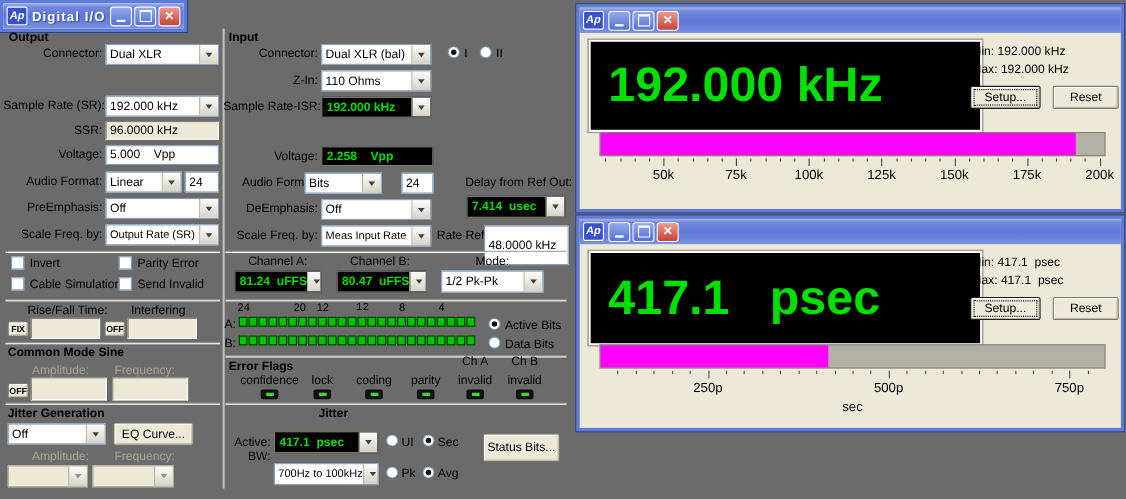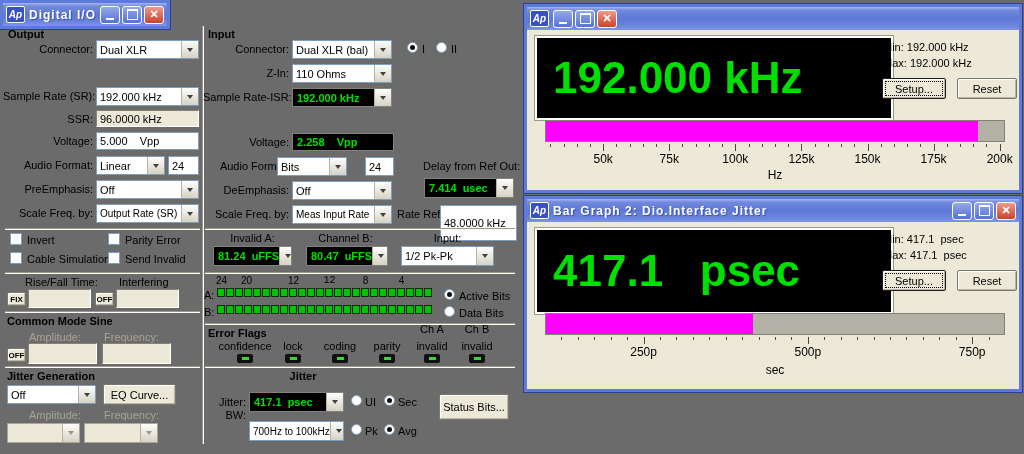--- a/index.html
+++ b/index.html
@@ -208,38 +208,38 @@
     <div class="combo" style="left:289px;top:179px;width:100px;height:19px">
       <span class="val" style="font-size:10px">Meas Input Rate</span><span class="arrow"></span>
     </div>
     <span class="lab" style="left:394px;top:182px">Rate Ref:</span>
     <div class="tbox" style="left:437px;top:179px;width:77px;height:36px">
       <span>48.0000 kHz</span>
     </div>
 
     <div class="divh" style="left:202px;top:202px;width:310px"></div>
 
-    <span class="lab c" style="left:210px;width:79px;top:206px">Invalid A:</span>
+    <span class="lab c" style="left:210px;width:79px;top:206px">Channel A:</span>
     <span class="lab c" style="left:303px;width:79px;top:206px">Channel B:</span>
-    <span class="lab c" style="left:398px;width:93px;top:206px">Input:</span>
+    <span class="lab c" style="left:398px;width:93px;top:206px">Mode:</span>
     <div class="disp" style="left:210px;top:220px;width:79px;height:20px">
       <span class="val">81.24  uFFS</span><span class="arrow"></span>
     </div>
     <div class="disp" style="left:303px;top:220px;width:82px;height:20px">
       <span class="val">80.47  uFFS</span><span class="arrow"></span>
     </div>
     <div class="combo" style="left:398px;top:220px;width:93px;height:20px">
       <span class="val">1/2 Pk-Pk</span><span class="arrow"></span>
     </div>
 
     <div class="divh" style="left:202px;top:246px;width:310px"></div>
 
     <div id="bitnums" style="position:absolute;left:0;top:249px;width:514px;height:12px">
         <span class="bitnum" style="left: 205px;">24</span>
-        <span class="bitnum" style="left: 230px;">20</span>
+        <span class="bitnum" style="left: 256px;">20</span>
         <span class="bitnum" style="left: 277px;">12</span>
         <span class="bitnum" style="left: 313px; font-family: Liberation Mono, monospace;">12</span>
         <span class="bitnum" style="left: 349px;">8</span>
         <span class="bitnum" style="left: 385px;">4</span>
       </div>
     <span class="lab" style="left:201px;top:263px">A:</span>
     <div class="ledstrip" id="strip-a" style="left:214px;top:262px">
         <span class="led"></span>
         <span class="led"></span>
         <span class="led"></span>
@@ -313,21 +313,21 @@
         <span class="flagled" style="left: 376px; top: 328px;"></span>
         <span class="lab c" style="left: 397px; width: 64px; top: 314px;">invalid</span>
         <span class="flagled" style="left: 421px; top: 328px;"></span>
         <span class="lab c" style="left: 442px; width: 64px; top: 314px;">invalid</span>
         <span class="flagled" style="left: 466px; top: 328px;"></span>
       </div>
 
     <div class="divh" style="left:202px;top:340px;width:310px"></div>
 
     <span class="lab b c" style="left:255px;width:90px;top:344px">Jitter</span>
-    <span class="lab r" style="left:200px;width:43px;top:370px">Jitter:</span>
+    <span class="lab r" style="left:200px;width:43px;top:370px">Active:</span>
     <div class="disp" style="left:246px;top:366px;width:95px;height:20px">
       <span class="val">417.1  psec</span><span class="arrow"></span>
     </div>
     <span class="radio" style="left:348px;top:369px"></span>
     <span class="lab" style="left:362px;top:370px">UI</span>
     <span class="radio sel" style="left:381px;top:369px"></span>
     <span class="lab" style="left:395px;top:370px">Sec</span>
     <div class="btn" style="left:436px;top:368px;width:70px;height:26px">Status Bits...</div>
     <span class="lab r" style="left:200px;width:43px;top:383px">BW:</span>
     <div class="combo" style="left:246px;top:395px;width:95px;height:20px">
@@ -397,28 +397,26 @@
         <span class="tick" style="left: 95.977%; height: 3px;"></span>
         <span class="tick" style="left: 98.8506%; height: 7px;"></span>
         <span class="ticklabel" style="left: 12.6437%;">50k</span>
         <span class="ticklabel" style="left: 27.0115%;">75k</span>
         <span class="ticklabel" style="left: 41.3793%;">100k</span>
         <span class="ticklabel" style="left: 55.7471%;">125k</span>
         <span class="ticklabel" style="left: 70.1149%;">150k</span>
         <span class="ticklabel" style="left: 84.4828%;">175k</span>
         <span class="ticklabel" style="left: 98.8506%;">200k</span>
       </div>
-    <span class="lab c" style="left:18px;width:460px;top:138px;font-size:12px">Hz</span>
   </div>
 </div>
 
 <div class="window" style="left:524px;top:196px;width:498px;height:196px">
   <div class="titlebar">
     <span class="ap-ico">Ap</span>
-    <span class="wtitle">Bar Graph 2: Dio.Interface Jitter</span>
     <span class="wbtns">
       <span class="wbtn wbtn-min"></span>
       <span class="wbtn wbtn-max"></span>
       <span class="wbtn close wbtn-x"></span>
     </span>
   </div>
   <div class="client">
     <div class="bigdisp" style="left:8px;top:6px;width:338px;height:82px">
       <span>417.1   psec</span>
     </div>

